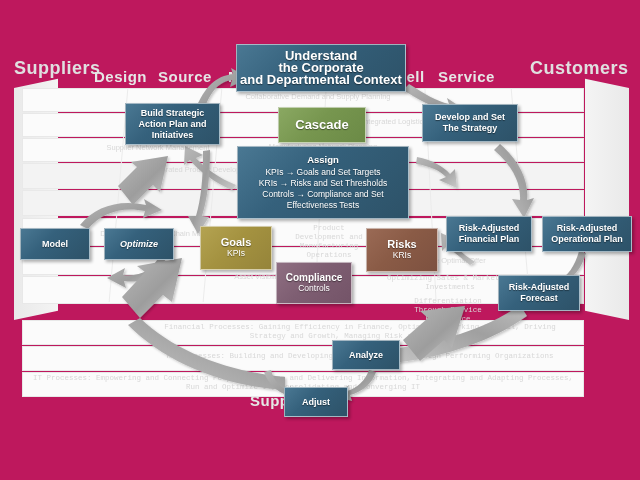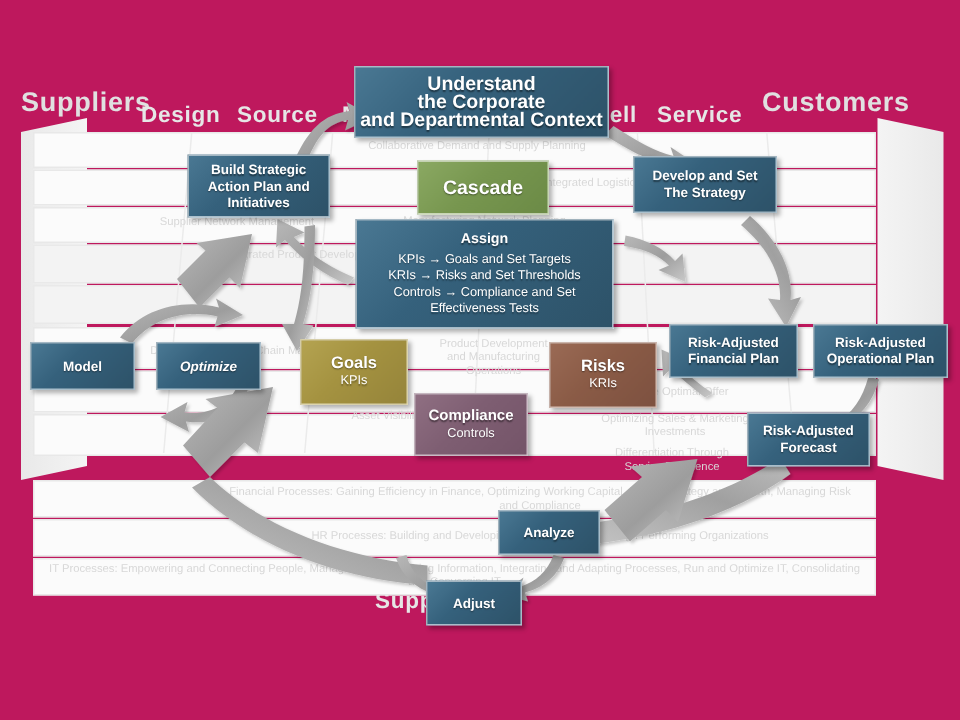--- a/index.html
+++ b/index.html
@@ -14,21 +14,21 @@
   .bg-head{position:absolute;color:#e3e3e3;font-weight:bold;letter-spacing:.5px;
            white-space:nowrap;}
   .bg-head.big{font-size:18px;color:#e0e0e0;}
   .bg-head.mid{font-size:15px;color:#e6e6e6;}
 
   .band{position:absolute;background:#fbfbfb;border:1px solid #e8e8e8;}
   .bandfill{position:absolute;background:#efefef;border:1px solid #e9e9e9;}
   .skew{position:absolute;background:#ededed;}
   .bg-txt{position:absolute;color:#d8d8d8;font-size:7.5px;white-space:nowrap;
           text-align:center;line-height:9px;}
-  .bg-txt.wrap{white-space:normal;}
+  .bg-txt.wrap{white-space:normal;font-family:Liberation Mono, monospace;}
 
   
   #arrows{position:absolute;left:0;top:0;width:640px;height:480px;}
 
   
   .box{position:absolute;box-sizing:border-box;
        display:flex;flex-direction:column;align-items:center;justify-content:center;
        color:#ffffff;text-align:center;
        border:1px solid rgba(255,255,255,.55);
        box-shadow:2px 2px 3px rgba(0,0,0,.30);
@@ -60,21 +60,21 @@
     <div class="skew" style="left:585px;top:88px;width:44px;height:232px;
                 background:linear-gradient(90deg,#f4f4f4,#e9e9e9);
                 transform:skewY(12deg);transform-origin:top right;"></div>
 
     <div class="bg-head big" style="left:14px;top:58px;">Suppliers</div>
     <div class="bg-head mid" style="left:94px;top:68px;">Design</div>
     <div class="bg-head mid" style="left:158px;top:68px;">Source</div>
     <div class="bg-head mid" style="left:228px;top:68px;">Make</div>
     <div class="bg-head mid" style="left:396px;top:68px;">Sell</div>
     <div class="bg-head mid" style="left:438px;top:68px;">Service</div>
-    <div class="bg-head big" style="left:508px;top:58px;">Customers</div>
+    <div class="bg-head big" style="left:530px;top:58px;">Customers</div>
     <div class="bg-head mid" style="left:250px;top:392px;">Support</div>
 
     <div class="band" style="left:22px;top:88px;width:560px;height:22px;"></div>
     <div class="band" style="left:22px;top:113px;width:560px;height:22px;"></div>
     <div class="band" style="left:22px;top:138px;width:560px;height:22px;"></div>
 
     <div class="bandfill" style="left:22px;top:163px;width:560px;height:24px;background:#f3f3f3;"></div>
     <div class="bandfill" style="left:22px;top:190px;width:560px;height:24px;background:#f3f3f3;"></div>
 
     <div class="band" style="left:22px;top:218px;width:560px;height:26px;"></div>

